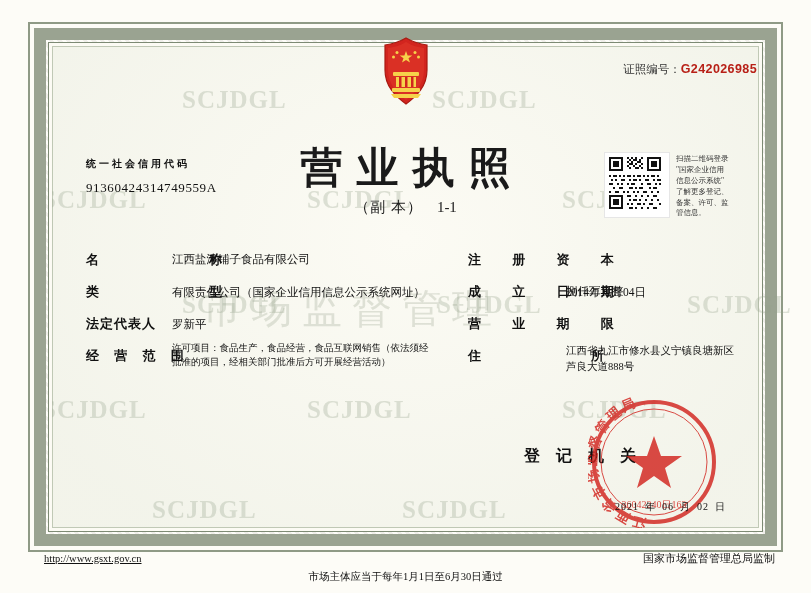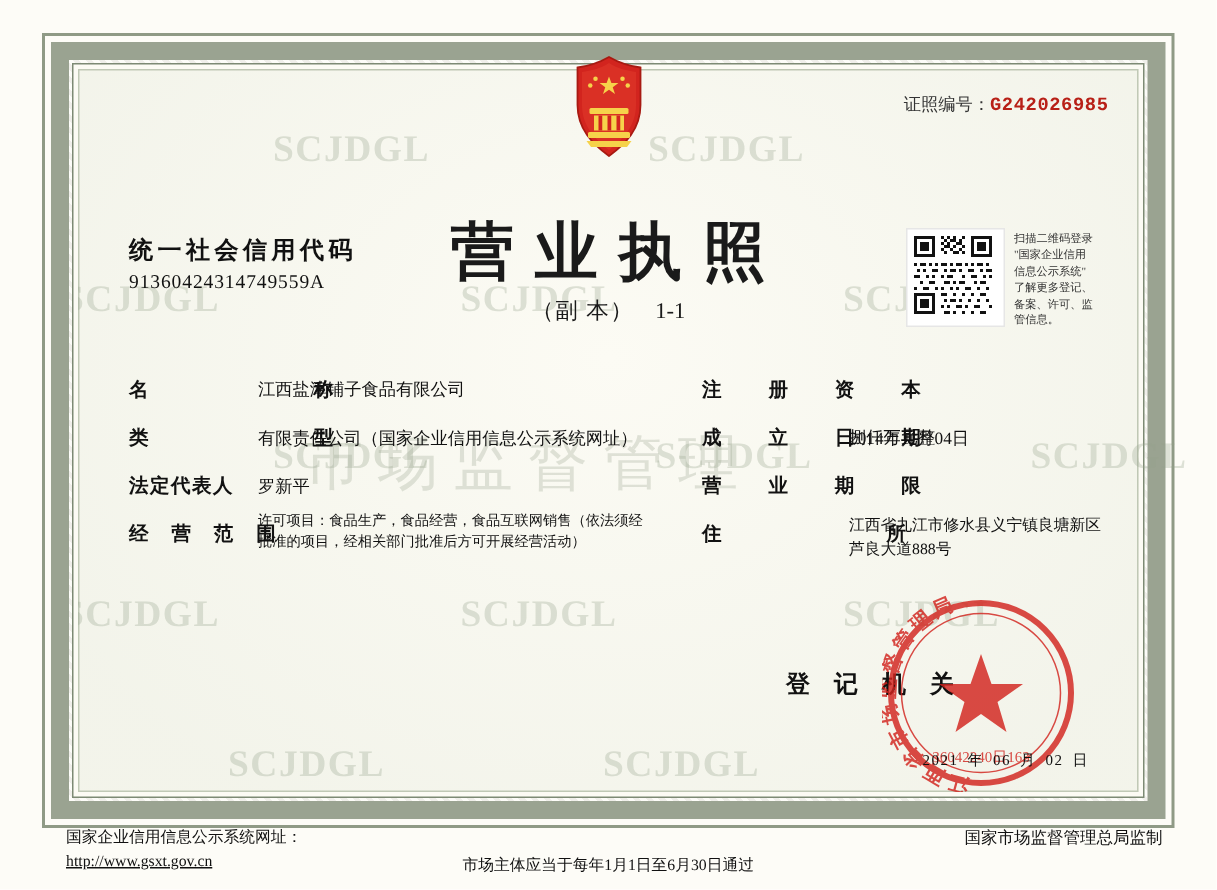--- a/index.html
+++ b/index.html
@@ -93,24 +93,24 @@
   }
 
   
   .emblem {
     position: absolute;
     left: 373px; top: 36px;
     width: 66px; height: 72px;
   }
   .cert-no {
     position: absolute;
-    right: 72px; top: 62px;
+    right: 54px; top: 62px;
     font-size: 11.5px;
     color: #333;
-    font-family: Liberation Mono, monospace;
+    font-family: Liberation Sans, sans-serif;
     white-space: nowrap;
   }
   .cert-no .val {
     color: #b82017;
     font-weight: bold;
     letter-spacing: 0.4px;
     font-size: 12.5px;
   }
 
   .title {
@@ -136,21 +136,21 @@
   .subtitle .num {
     margin-left: 14px;
     letter-spacing: 0px;
   }
 
   
   .credit-label {
     position: absolute;
     left: 86px; top: 157px;
     font-family: "Liberation Serif", serif;
-    font-size: 16px;
+    font-size: 10px;
     letter-spacing: 3px;
     color: #111;
     font-weight: bold;
   }
   .credit-value {
     position: absolute;
     left: 86px; top: 180px;
     font-family: "Liberation Serif", serif;
     font-size: 13px;
     letter-spacing: 0.6px;
@@ -474,19 +474,18 @@
         <text x="66" y="112" text-anchor="middle" font-family="'Liberation Serif', serif" font-size="10" fill="#d2241e">36042240日163</text>
       </g>
     </svg>
   </div>
 
   <div class="date-line">
     <span>2021</span><span>年</span><span>06</span><span>月</span><span>02</span><span>日</span>
   </div>
 
   <div class="footer-left">
-    <div>国家企业信用信息公示系统网址：</div>
     <div style="text-decoration:underline;">http://www.gsxt.gov.cn</div>
   </div>
   <div class="footer-center">市场主体应当于每年1月1日至6月30日通过</div>
   <div class="footer-right">国家市场监督管理总局监制</div>
 
 </div>
 
 </body></html>

